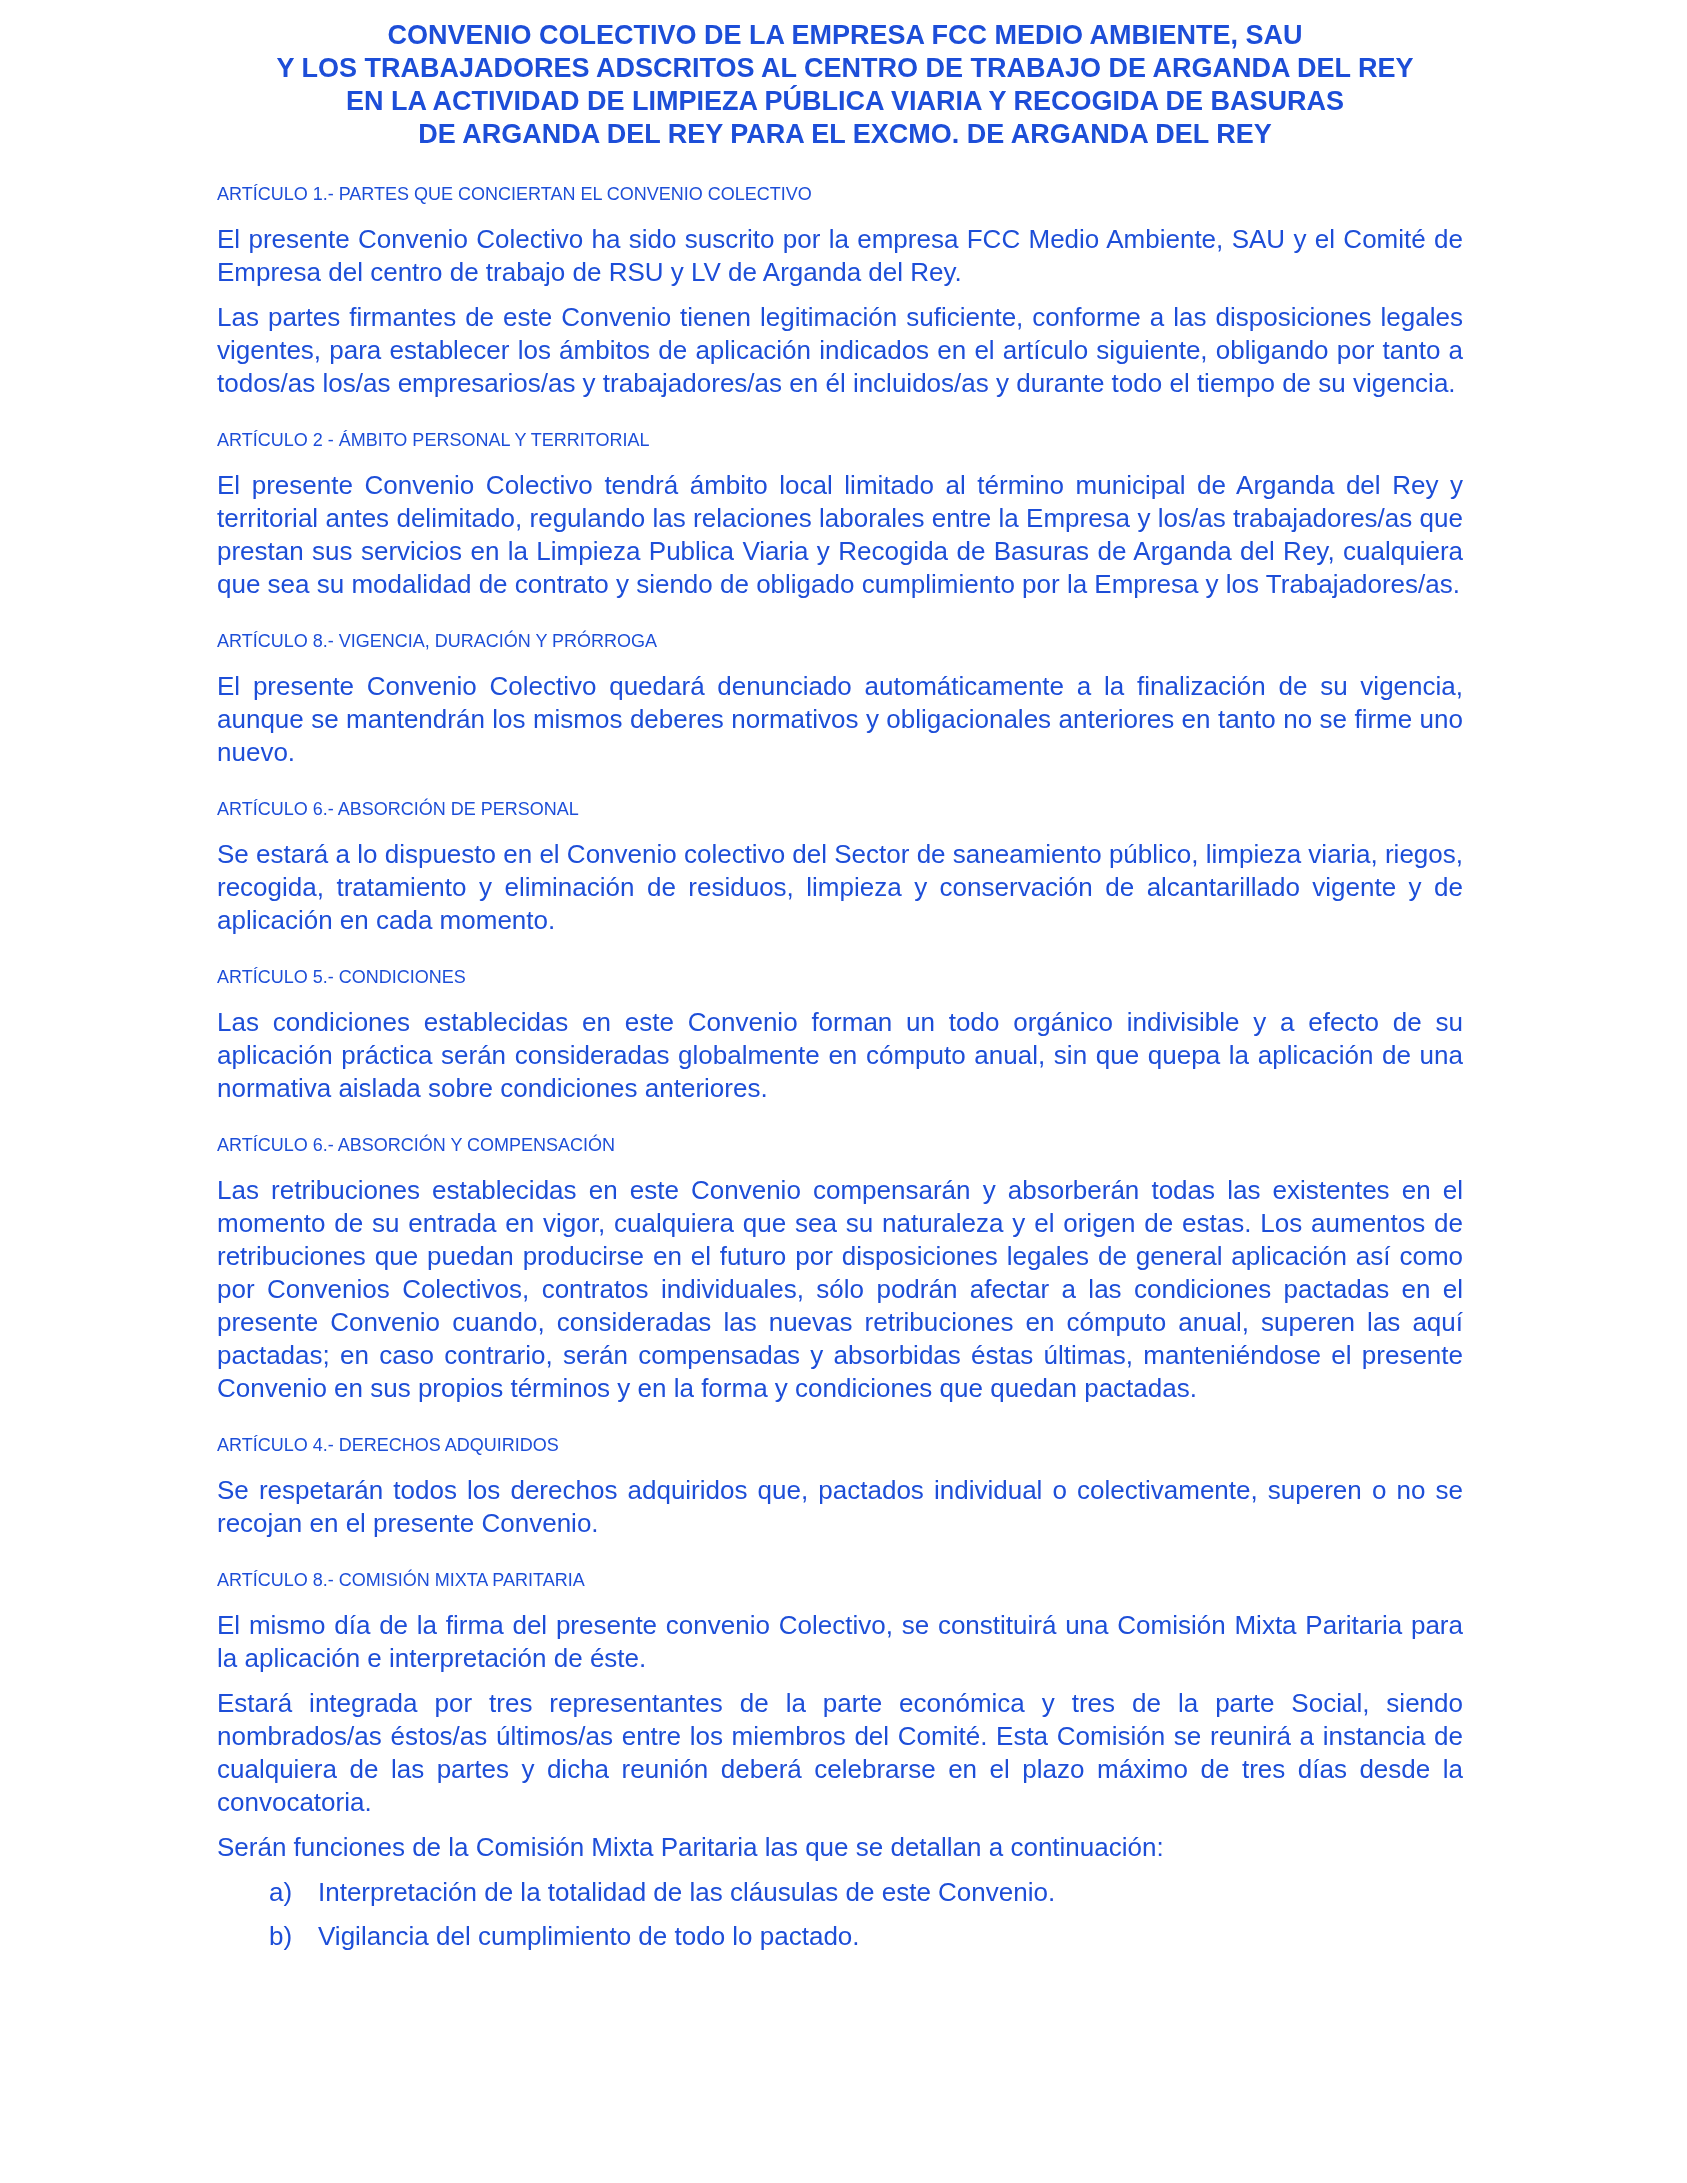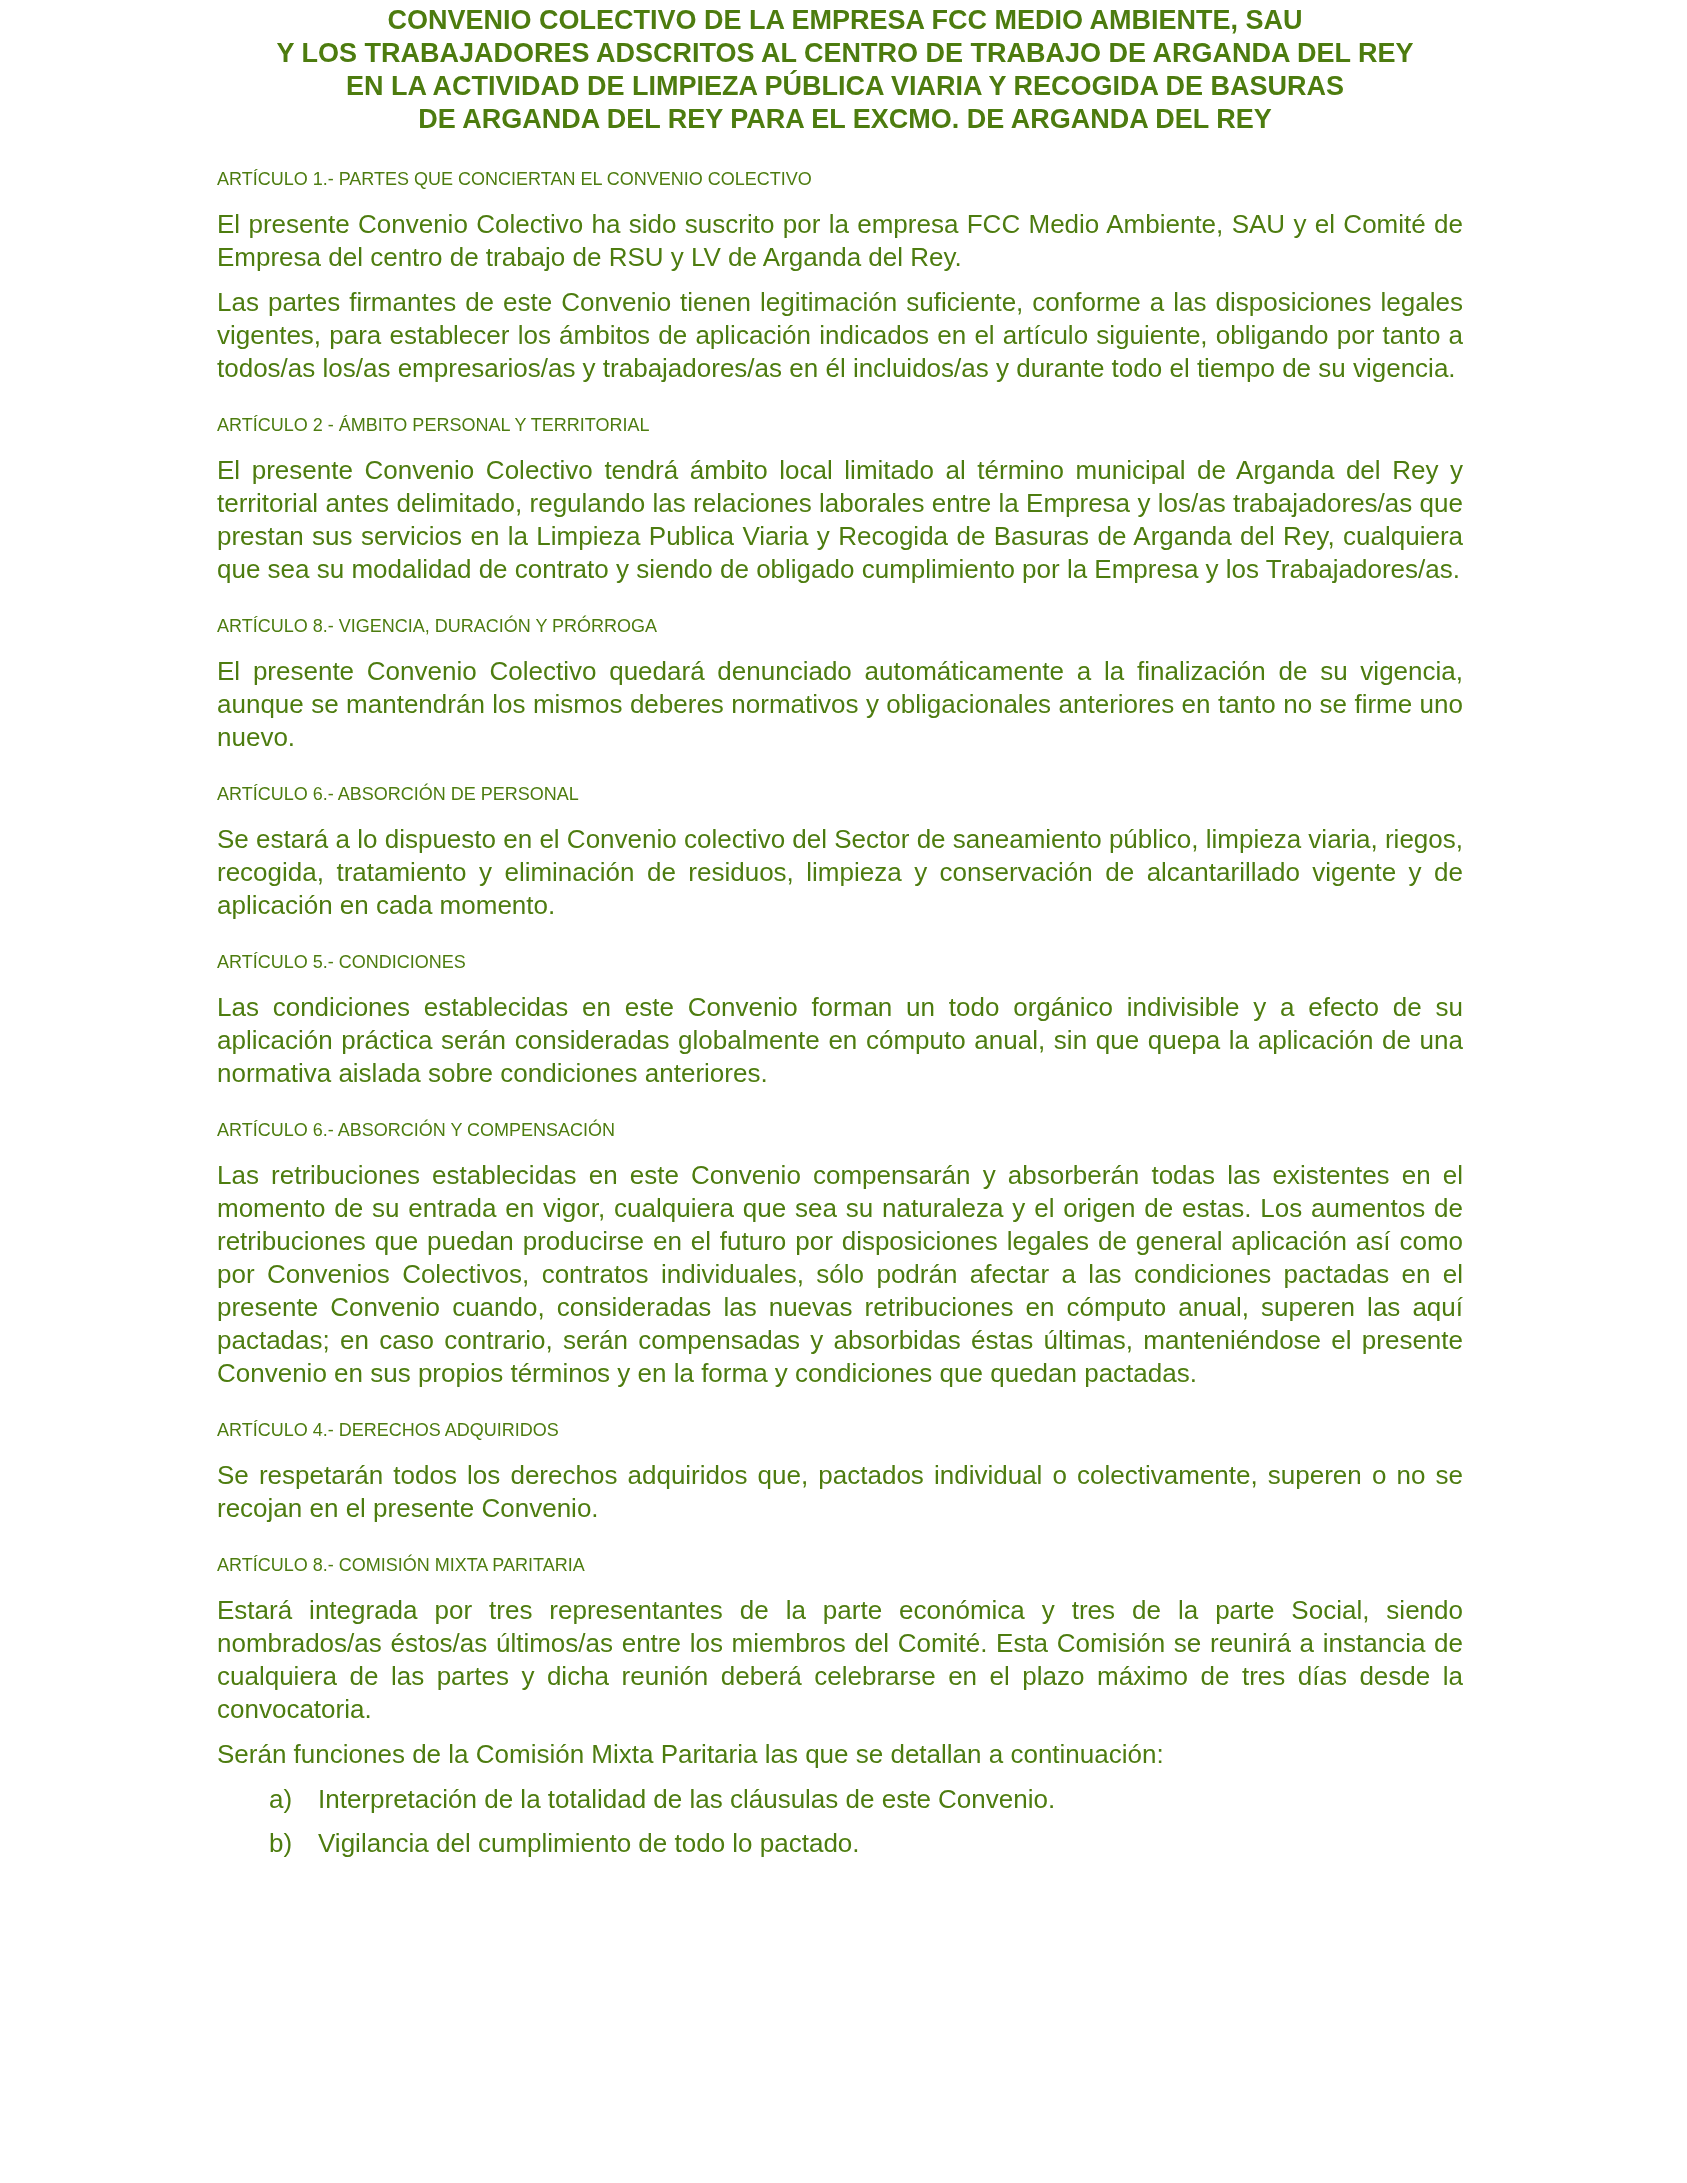--- a/index.html
+++ b/index.html
@@ -7,23 +7,23 @@
     margin: 0;
     padding: 0;
     background: #ffffff;
   }
   .page {
     position: relative;
     width: 1688px;
     height: 2183px;
     margin: 0 auto;
     box-sizing: border-box;
-    padding: 4px 215px 0 217px;
+    padding: 19px 215px 0 217px;
     background: #ffffff;
-    color: #4d7c0f;
+    color: #1d4ed8;
     font-family: "Liberation Sans", "DejaVu Sans", sans-serif;
     font-size: 26px;
     line-height: 33px;
     overflow: hidden;
   }
   .doc-title {
     text-align: center;
     font-weight: bold;
     font-size: 27px;
     line-height: 33px;
@@ -102,20 +102,21 @@
     <p class="body-par">Las retribuciones establecidas en este Convenio compensarán y absorberán todas las existentes en el momento de su entrada en vigor, cualquiera que sea su naturaleza y el origen de estas. Los aumentos de retribuciones que puedan producirse en el futuro por disposiciones legales de general aplicación así como por Convenios Colectivos, contratos individuales, sólo podrán afectar a las condiciones pactadas en el presente Convenio cuando, consideradas las nuevas retribuciones en cómputo anual, superen las aquí pactadas; en caso contrario, serán compensadas y absorbidas éstas últimas, manteniéndose el presente Convenio en sus propios términos y en la forma y condiciones que quedan pactadas.</p>
   </section>
 
   <section>
     <h2 class="article-heading">ARTÍCULO 4.- DERECHOS ADQUIRIDOS</h2>
     <p class="body-par">Se respetarán todos los derechos adquiridos que, pactados individual o colectivamente, superen o no se recojan en el presente Convenio.</p>
   </section>
 
   <section>
     <h2 class="article-heading">ARTÍCULO 8.- COMISIÓN MIXTA PARITARIA</h2>
+    <p class="body-par">El mismo día de la firma del presente convenio Colectivo, se constituirá una Comisión Mixta Paritaria para la aplicación e interpretación de éste.</p>
     <p class="body-par">Estará integrada por tres representantes de la parte económica y tres de la parte Social, siendo nombrados/as éstos/as últimos/as entre los miembros del Comité. Esta Comisión se reunirá a instancia de cualquiera de las partes y dicha reunión deberá celebrarse en el plazo máximo de tres días desde la convocatoria.</p>
     <p class="body-par">Serán funciones de la Comisión Mixta Paritaria las que se detallan a continuación:</p>
 
     <div class="func-list">
       <div class="func-item">
         <span class="func-marker">a)</span>
         <span class="func-text">Interpretación de la totalidad de las cláusulas de este Convenio.</span>
       </div>
       <div class="func-item">
         <span class="func-marker">b)</span>

